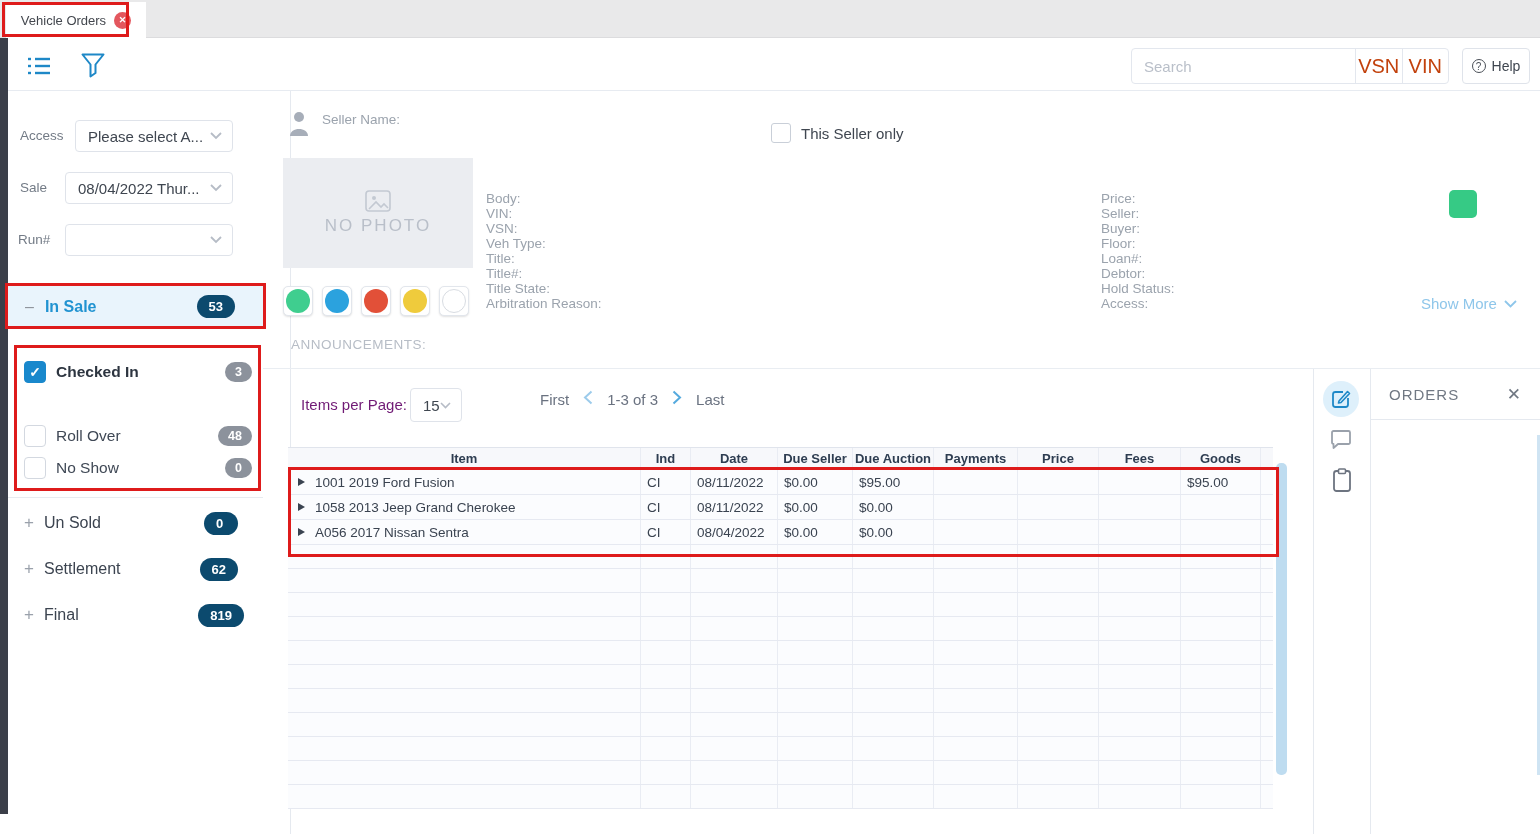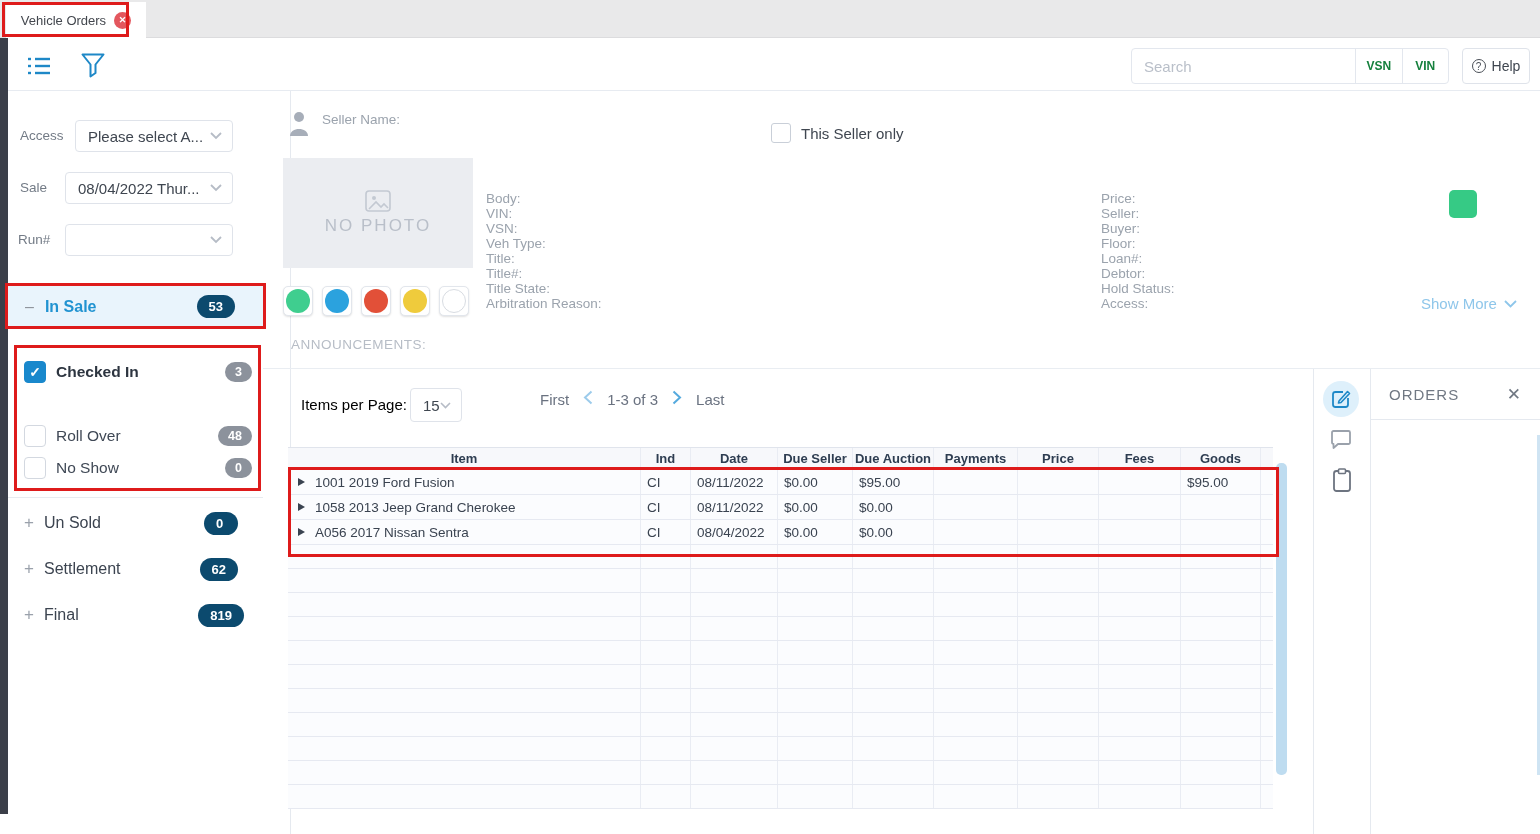--- a/index.html
+++ b/index.html
@@ -14,21 +14,21 @@
   .tab-close{width:17px;height:17px;border-radius:50%;background:#e3575e;color:#fff;font-size:9px;font-weight:bold;display:flex;align-items:center;justify-content:center;line-height:1;}
 
   
   .ann{border:3px solid #de1b1b;pointer-events:none;z-index:60;}
 
   
   .toolbar{left:0;top:38px;width:1540px;height:53px;background:#fff;border-bottom:1px solid #e7ebf1;}
   .searchgroup{left:1131px;top:48px;width:318px;height:36px;border:1px solid #e3e7ee;border-radius:4px;display:flex;align-items:stretch;background:#fff;}
   .searchgroup input{border:none;outline:none;flex:1;padding:0 12px;font-size:15px;color:#3f4650;background:transparent;}
   .searchgroup input::placeholder{color:#b9bfc9;}
-  .seg{width:53px;display:flex;align-items:center;justify-content:center;font-size:12px;color:#15803d;border-left:1px solid #e3e7ee;cursor:pointer;font-weight:bold;}
+  .seg{width:53px;display:flex;align-items:center;justify-content:center;font-size:20px;color:#c2410c;border-left:1px solid #e3e7ee;cursor:pointer;}
   .helpbtn{left:1462px;top:48px;width:68px;height:36px;border:1px solid #dfe3ea;border-radius:4px;background:#fff;display:flex;align-items:center;justify-content:center;gap:6px;font-size:14px;color:#3f4650;cursor:pointer;}
   .qcirc{width:14px;height:14px;border:1.4px solid #4a4f57;border-radius:50%;font-size:10px;display:flex;align-items:center;justify-content:center;color:#4a4f57;}
 
   
   .darkstrip{left:0;top:38px;width:8px;height:776px;background:#3b3f49;}
   .sidebar{left:8px;top:91px;width:283px;height:743px;background:#fff;border-right:1px solid #e5e9ef;}
   .fldlabel{font-size:13.5px;color:#737b86;}
   .select{border:1px solid #dfe3ea;border-radius:4px;background:#fff;display:flex;align-items:center;justify-content:space-between;padding:0 10px 0 12px;font-size:15px;color:#3f4650;cursor:pointer;}
   .sb-divider{height:1px;background:#e7ebf0;left:0;width:255px;}
   .insale{left:0;top:193px;width:255px;height:45px;background:#e9f4fc;display:flex;align-items:center;cursor:pointer;}
@@ -53,21 +53,21 @@
   .swatchbtn{width:30px;height:30px;border:1px solid #e2e6ec;border-radius:5px;background:#fff;display:flex;align-items:center;justify-content:center;box-shadow:0 1px 2px rgba(0,0,0,.12);cursor:pointer;}
   .swatchbtn .dot{width:24px;height:24px;border-radius:50%;}
   .sellerchk{width:20px;height:20px;border:1px solid #c9cfd8;border-radius:3px;background:#fff;cursor:pointer;}
   .greensq{left:1449px;top:190px;width:28px;height:28px;border-radius:5px;background:#36ca85;}
   .showmore{left:1421px;top:295px;color:#8ec6ea;font-size:15px;display:flex;align-items:center;gap:7px;cursor:pointer;}
   .annc{left:291px;top:337px;font-size:13.5px;color:#b7bdc6;letter-spacing:.5px;}
   .hdiv{height:1px;background:#e9edf2;}
 
   
   .vdiv{width:1px;background:#e5e9ef;}
-  .ippl{left:301px;top:396px;font-size:15px;color:#000000;}
+  .ippl{left:301px;top:396px;font-size:15px;color:#701a75;}
   .ippsel{left:410px;top:388px;width:52px;height:34px;}
   .pag{left:540px;top:390px;display:flex;align-items:center;gap:14px;font-size:15px;color:#6a7280;}
   .pag .pbtn{cursor:pointer;}
   .table{left:288px;top:447px;width:985px;}
   .trow{display:flex;width:985px;border-bottom:1px solid #e6e9f1;background:#fbfcfe;height:25px;}
   .thead{height:23px;background:#f7f8fb;border-top:1px solid #e0e4ec;border-bottom:1px solid #d9dee8;}
   .cell{border-left:1px solid #e9ecf3;height:100%;display:flex;align-items:center;padding-left:6px;font-size:13.5px;color:#3a4350;overflow:hidden;white-space:nowrap;}
   .cell:first-child{border-left:none;}
   .thead .cell{justify-content:center;padding-left:0;font-size:13px;font-weight:bold;color:#2e3d51;}
   .c-item{width:352px;}.c-ind{width:50px;}.c-date{width:87px;}.c-dues{width:75px;}.c-duea{width:81px;}

